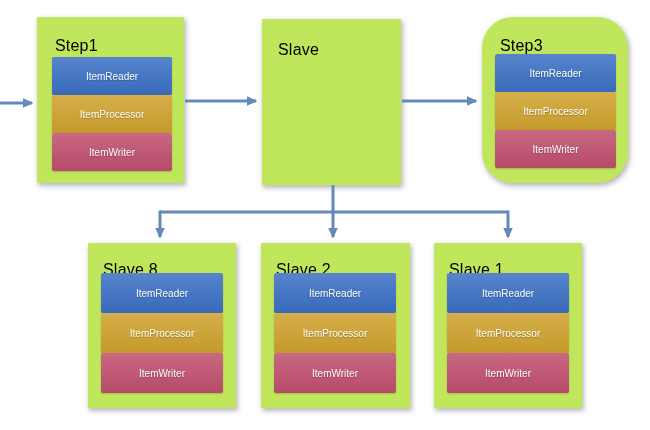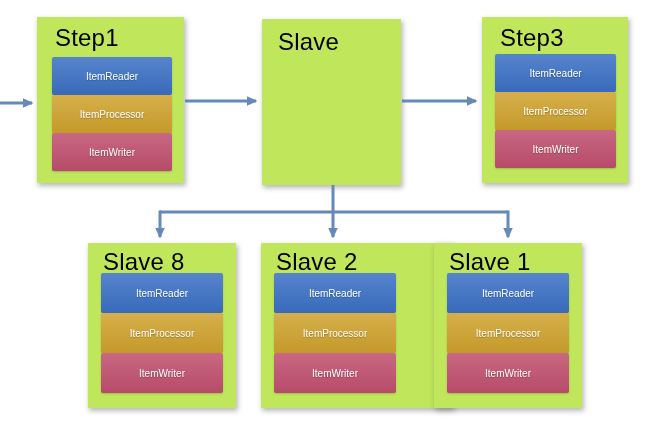--- a/index.html
+++ b/index.html
@@ -23,23 +23,24 @@
 
   .group{
     position:absolute;
     background:var(--group-fill);
     border-radius:1px;
     box-shadow:1.5px 2.5px 5px rgba(100,100,100,0.45);
   }
   .group-title{
     position:absolute;
     color:var(--title-text);
-    font-size:24px;
+    font-size:16px;
     letter-spacing:0.2px;
     white-space:nowrap;
+    margin-top:13px;
   }
   .stack{position:absolute;}
   .comp{
     color:var(--component-text);
     font-size:10px;
     text-align:center;
     display:flex;align-items:center;justify-content:center;
     border-radius:2px;
     text-shadow:0 1px 1px rgba(0,0,0,0.25);
     background-image:linear-gradient(rgba(255,255,255,0.14),rgba(0,0,0,0.05));
@@ -53,30 +54,30 @@
 
   
   #step1{left:37px;top:17px;width:147px;height:166px;}
   #step1 .group-title{left:18px;top:7px;}
   #step1 .stack{left:15px;top:40px;width:120px;}
 
   #master{left:262px;top:19px;width:139px;height:166px;}
   #master .group-title{left:16px;top:9px;}
   #master .comp.partitioner{left:14px;top:74px;width:118px;height:40px;}
 
-  #step3{left:482px;top:17px;width:146px;height:166px;}
+  #step3{left:482px;top:17px;width:146px;height:166px;border-radius:31px;}
   #step3 .group-title{left:18px;top:7px;}
   #step3 .stack{left:13px;top:37px;width:121px;}
 
   
   .slave .group-title{left:15px;top:5px;}
   .slave .stack{left:13px;top:30px;width:122px;}
   .slave .stack .comp{height:40px;}
   #slave1{left:88px;top:243px;width:148px;height:165px;}
-  #slave2{left:261px;top:243px;width:149px;height:165px;padding-left:43px;}
+  #slave2{left:261px;top:243px;width:149px;height:165px;}
   #slave3{left:434px;top:243px;width:148px;height:165px;}
 
   
   #connector-layer{
     position:absolute;left:0;top:0;width:650px;height:430px;
     pointer-events:none;
   }
   .connector{
     stroke:var(--connector);
     stroke-width:3;

